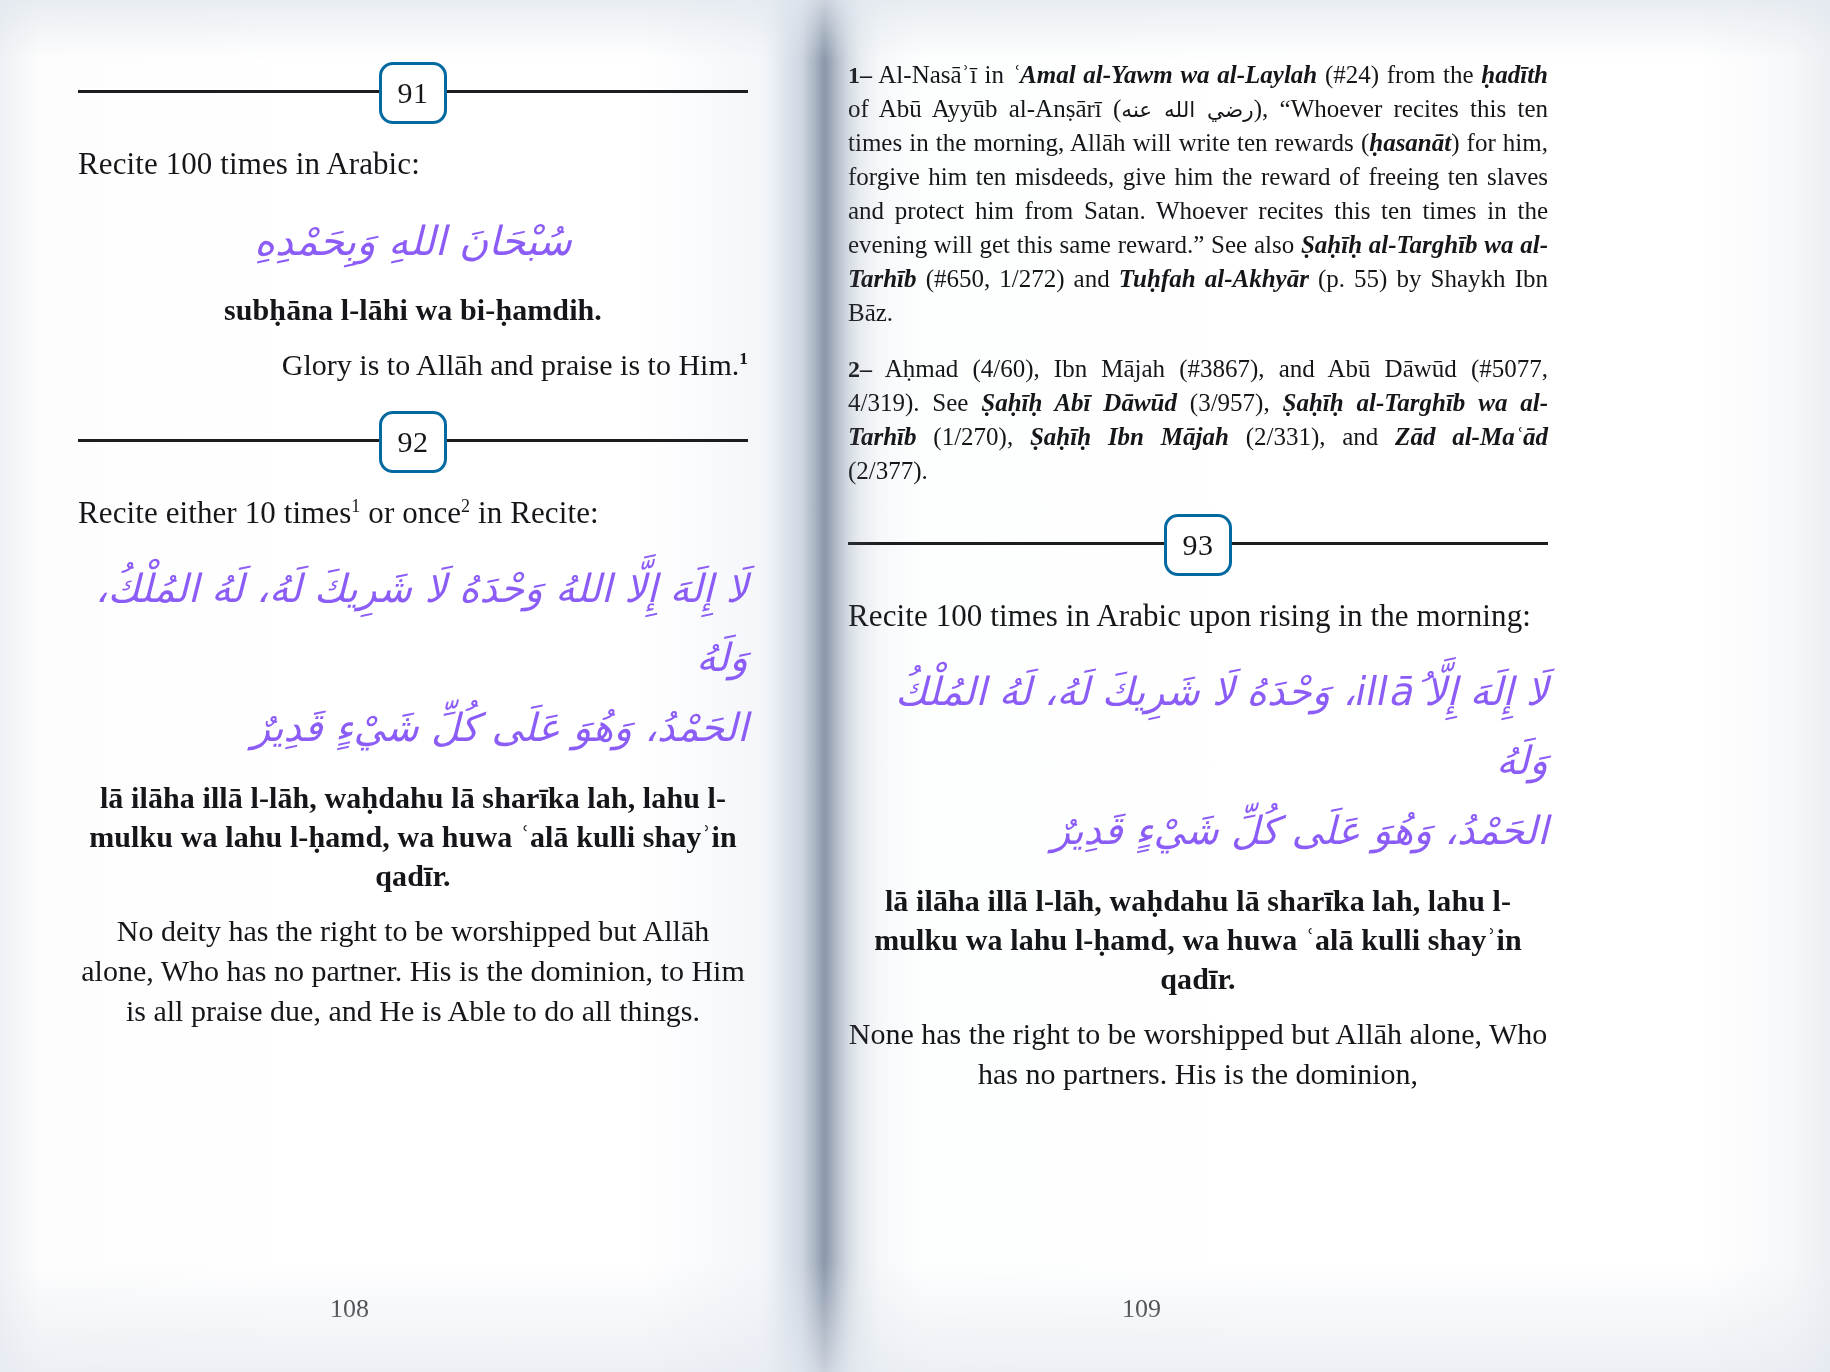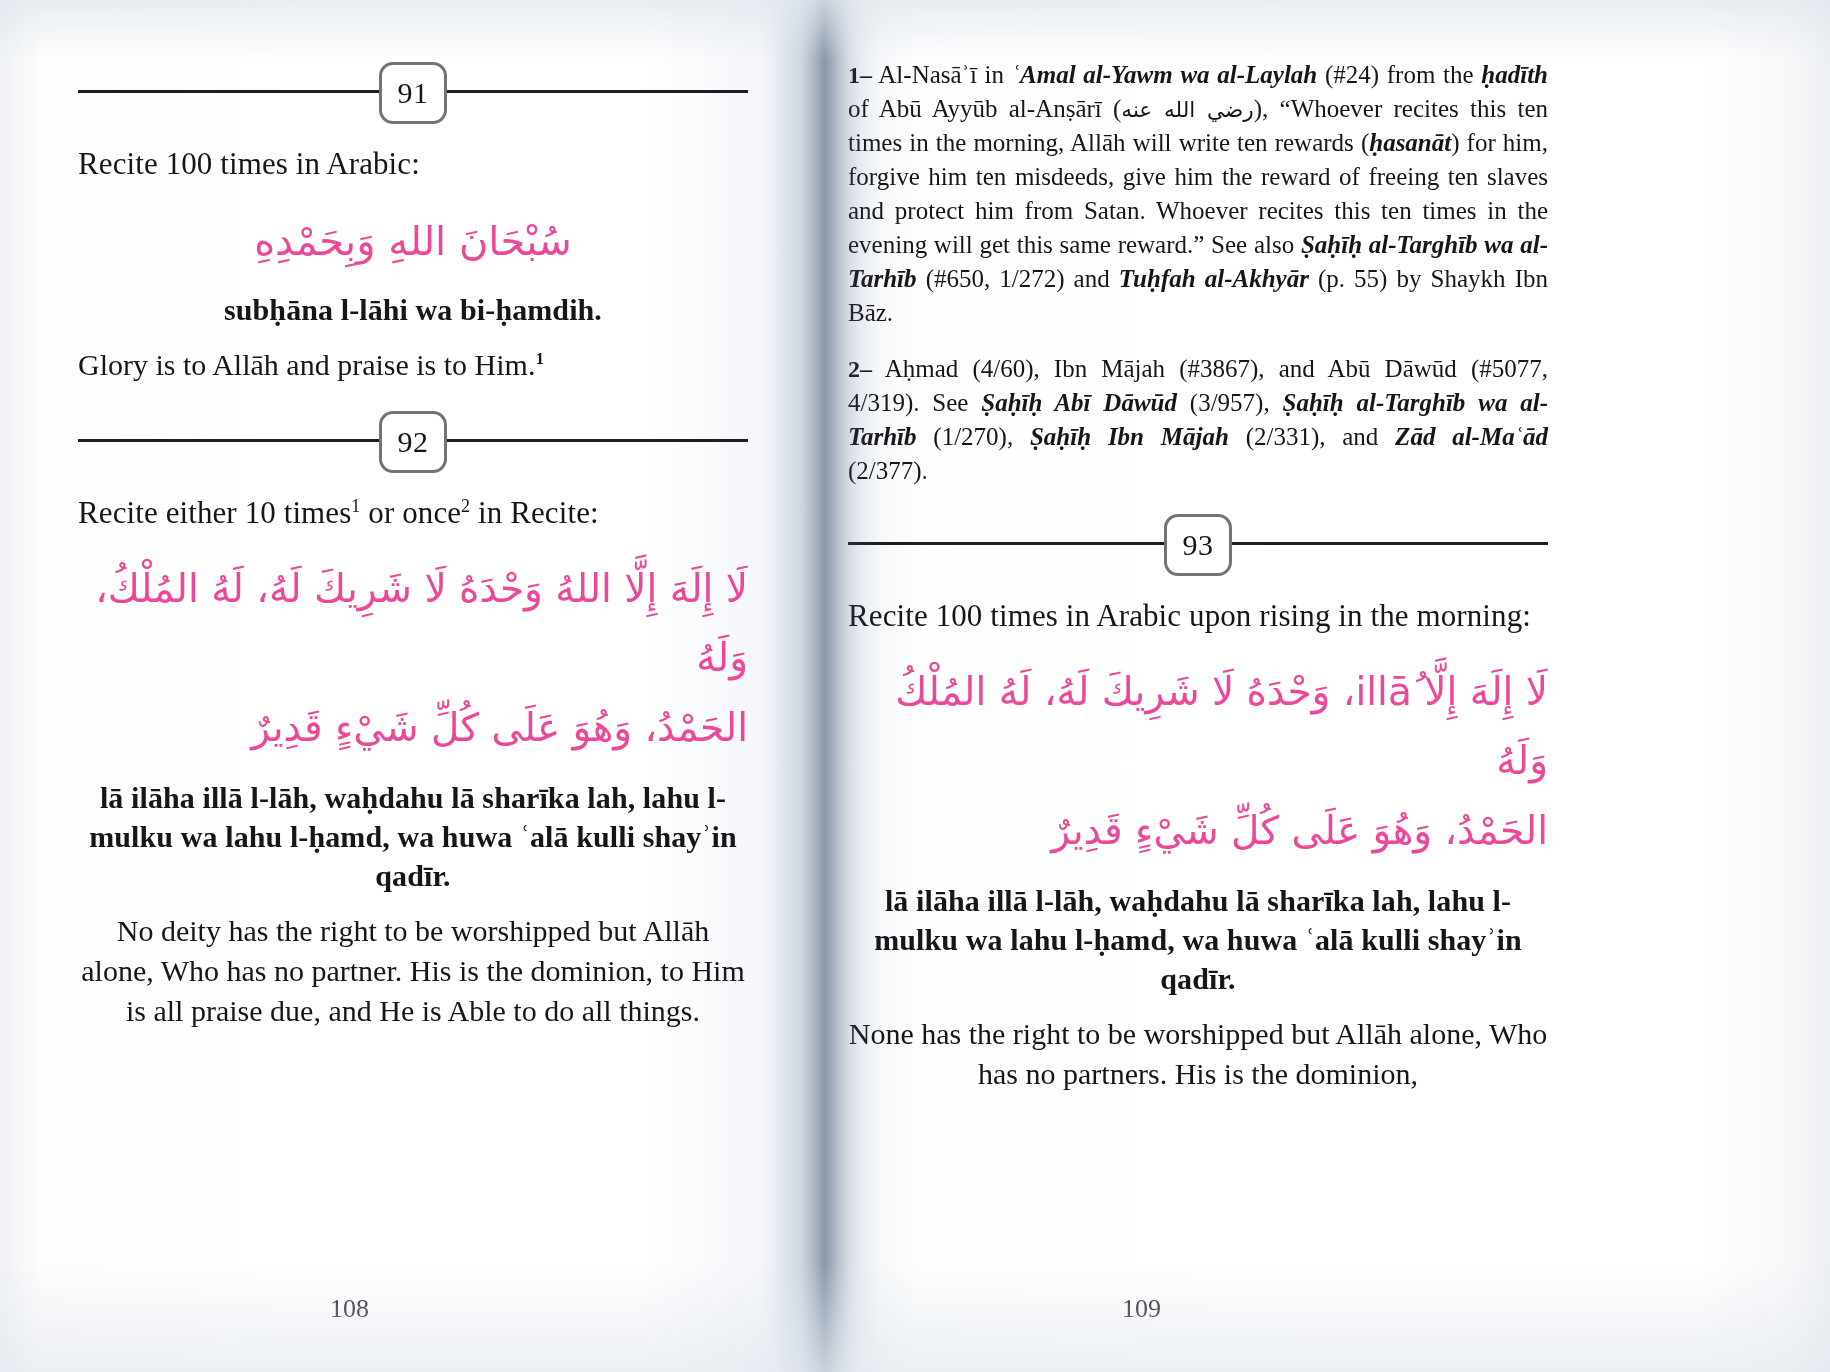--- a/index.html
+++ b/index.html
@@ -77,21 +77,21 @@
     height: 3px;
     background: #1c1d21;
   }
   .divider .badge {
     position: absolute;
     top: 0;
     left: 50%;
     transform: translateX(-50%);
     width: 62px;
     height: 56px;
-    border: 3px solid #737373;
+    border: 3px solid #0369a1;
     border-radius: 14px;
     background: #ffffff;
     display: flex;
     align-items: center;
     justify-content: center;
     font-size: 30px;
     line-height: 1;
     color: #15161a;
     letter-spacing: 0.5px;
   }
@@ -105,21 +105,22 @@
   }
   .lead sup { font-size: 0.58em; line-height: 0; }
 
   .arabic {
     direction: rtl;
     text-align: center;
     font-family: "DejaVu Sans", "Liberation Sans", sans-serif;
     font-size: 40px;
     line-height: 1.65;
     margin: 24px 0 10px 0;
-    color: #ec4899;
+    color: #8b5cf6;
+    font-style: italic;
   }
   .arabic.rtl-block {
     text-align: right;
     font-size: 39px;
     line-height: 1.75;
   }
 
   .translit {
     font-weight: bold;
     font-size: 30px;
@@ -129,21 +130,21 @@
     letter-spacing: 0.1px;
   }
   .translit.left { text-align: center; }
 
   .trans {
     font-size: 30px;
     line-height: 1.33;
     margin: 16px 0 0 0;
     text-align: center;
   }
-  .trans.center { text-align: left; }
+  .trans.center { text-align: right; }
   .trans sup { font-size: 0.58em; line-height: 0; font-weight: bold; }
 
   .footnote {
     font-size: 25px;
     line-height: 1.36;
     margin: 22px 0 0 0;
     text-align: justify;
     text-justify: inter-word;
   }
   .footnote .fn-num {

